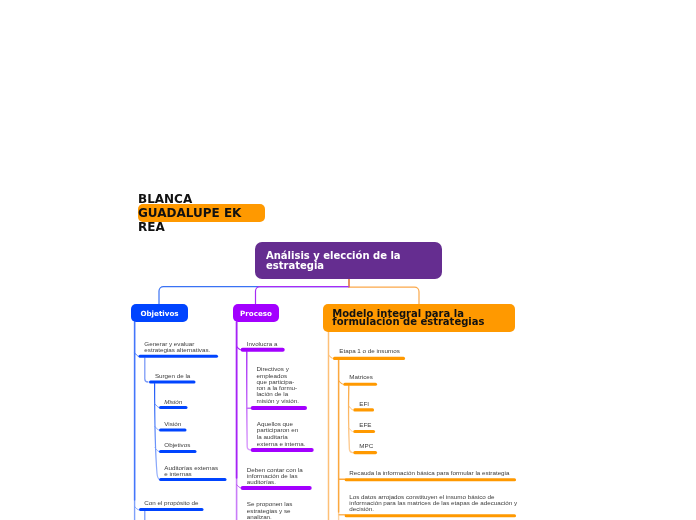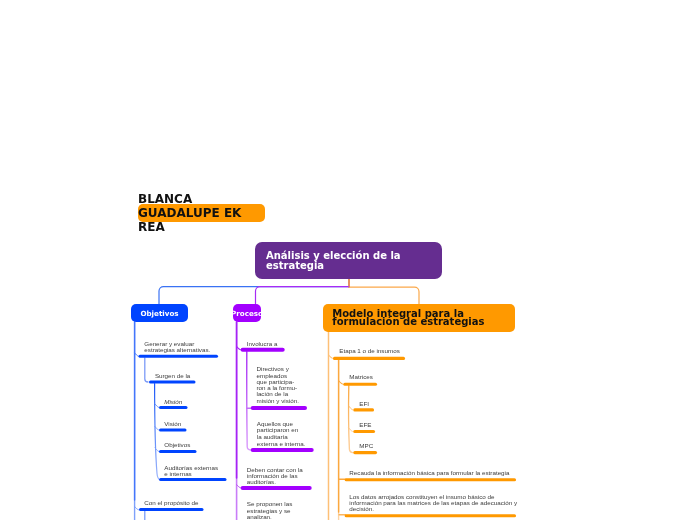--- a/index.html
+++ b/index.html
@@ -10,21 +10,21 @@
 
   .node{position:absolute;box-sizing:border-box;border-radius:6px;}
   .author-badge{left:138px;top:204px;width:127px;height:17.5px;background:#FF9900;color:#111;
      font-family:"DejaVu Sans",sans-serif;font-size:12px;font-weight:bold;display:flex;align-items:center;justify-content:center;border-radius:5px;}
   .root-node{left:255px;top:242px;width:187px;height:37px;background:#652D90;color:#fff;
      font-family:"DejaVu Sans",sans-serif;font-size:10px;font-weight:bold;padding:8.8px 12px 0 11px;line-height:10.6px;border-radius:7px;}
 
   .lvl1{position:absolute;box-sizing:border-box;display:flex;align-items:center;justify-content:center;
      color:#fff;font-family:"DejaVu Sans",sans-serif;font-size:7.15px;font-weight:bold;border-radius:5px;}
   .b-nat{left:131px;top:304px;width:57px;height:18px;background:#0044FF;}
-  .b-pro{left:233px;top:304px;width:28px;height:18px;background:#A300FF;}
+  .b-pro{left:233px;top:304px;width:46px;height:18px;background:#A300FF;}
   .b-mod{left:323px;top:304px;width:192px;height:27.5px;background:#FF9900;color:#111;
      justify-content:flex-start;align-items:flex-start;padding:5.8px 8px 0 9.3px;line-height:8.1px;display:block;font-size:10px;}
 
   .leaf{position:absolute;font-size:6.25px;color:#3b3b3b;line-height:6.3px;white-space:pre-line;}
 </style>
 </head>
 <body>
 
 <div id="canvas">
 

